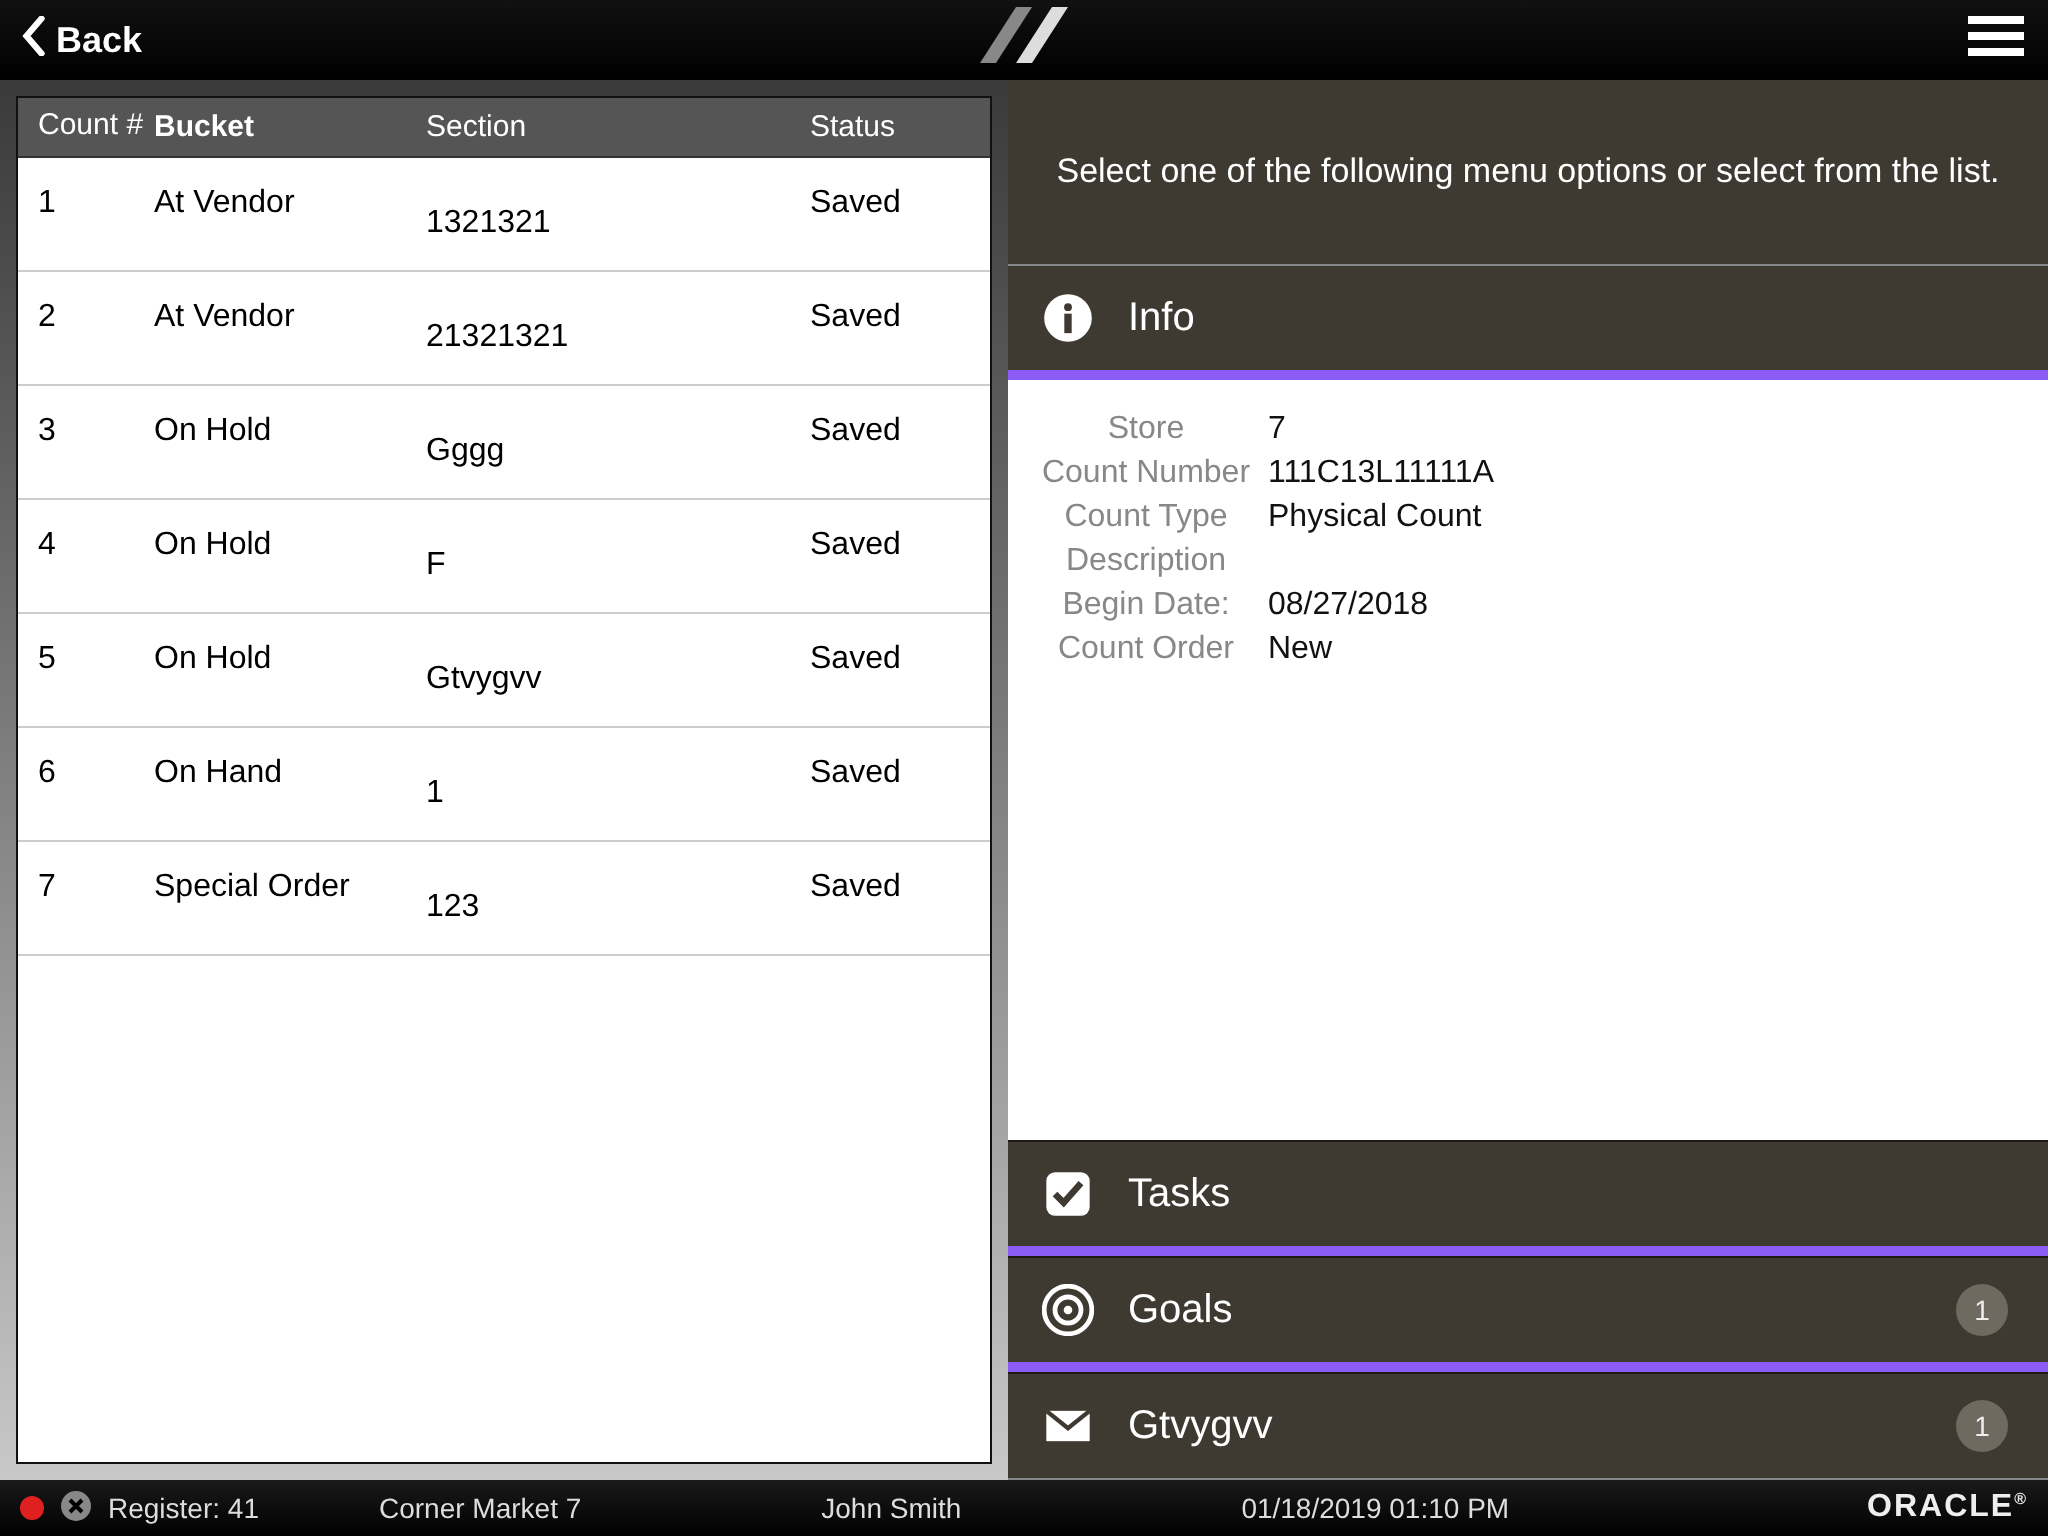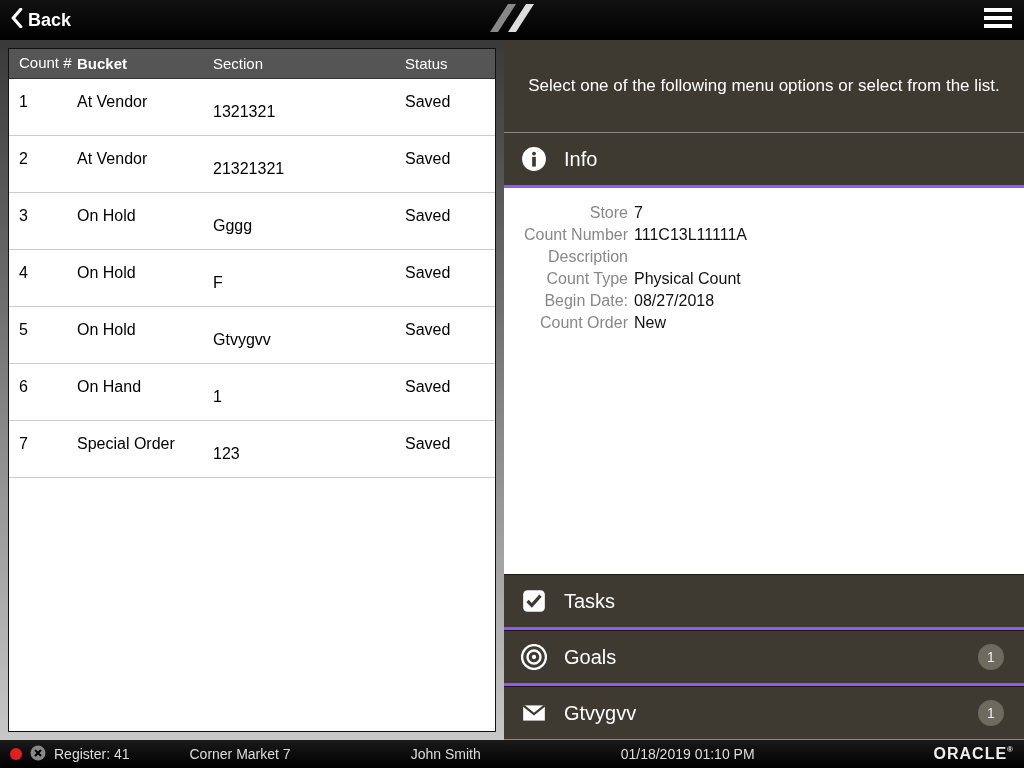--- a/index.html
+++ b/index.html
@@ -78,21 +78,21 @@
   }
   .prompt {
     color: #fff;
     font-size: 17px;
     text-align: center;
     padding: 36px 16px;
   }
   .section {
     background: #3f3a31;
     color: #fff;
-    border-bottom: 3px solid #8b5cf6;
+    border-bottom: 5px solid #8b5cf6;
     border-top: 1px solid #1d1a15;
     padding: 12px 16px;
     display: flex;
     align-items: center;
     gap: 16px;
     font-size: 20px;
     cursor: pointer;
     position: relative;
   }
   .section .icon { width: 28px; height: 28px; display:flex; align-items:center; justify-content:center; }
@@ -110,21 +110,21 @@
     display: flex; align-items: center; justify-content: center;
   }
   .info-body {
     background: #fff;
     color: #222;
     flex: 1;
     padding: 12px 14px;
     font-size: 16px;
   }
   .info-row { display: flex; margin: 4px 0; }
-  .info-label { width: 110px; text-align: right; color: #888; margin-right: 6px; }
+  .info-label { width: 110px; text-align: center; color: #888; margin-right: 6px; }
   .info-value { color: #111; }
 
   
   .footer {
     height: 28px;
     background: linear-gradient(#1a1a1a, #000);
     color: #ddd;
     display: flex;
     align-items: center;
     font-size: 14px;
@@ -239,26 +239,26 @@
     <div class="info-body">
       <div class="info-row">
           <div class="info-label">Store</div>
           <div class="info-value">7</div>
         </div>
       <div class="info-row">
           <div class="info-label">Count Number</div>
           <div class="info-value">111C13L11111A</div>
         </div>
       <div class="info-row">
+          <div class="info-label">Count Type</div>
+          <div class="info-value">Physical Count</div>
+        </div>
+      <div class="info-row">
           <div class="info-label">Description</div>
           <div class="info-value"></div>
-        </div>
-      <div class="info-row">
-          <div class="info-label">Count Type</div>
-          <div class="info-value">Physical Count</div>
         </div>
       <div class="info-row">
           <div class="info-label">Begin Date:</div>
           <div class="info-value">08/27/2018</div>
         </div>
       <div class="info-row">
           <div class="info-label">Count Order</div>
           <div class="info-value">New</div>
         </div>
     </div>

